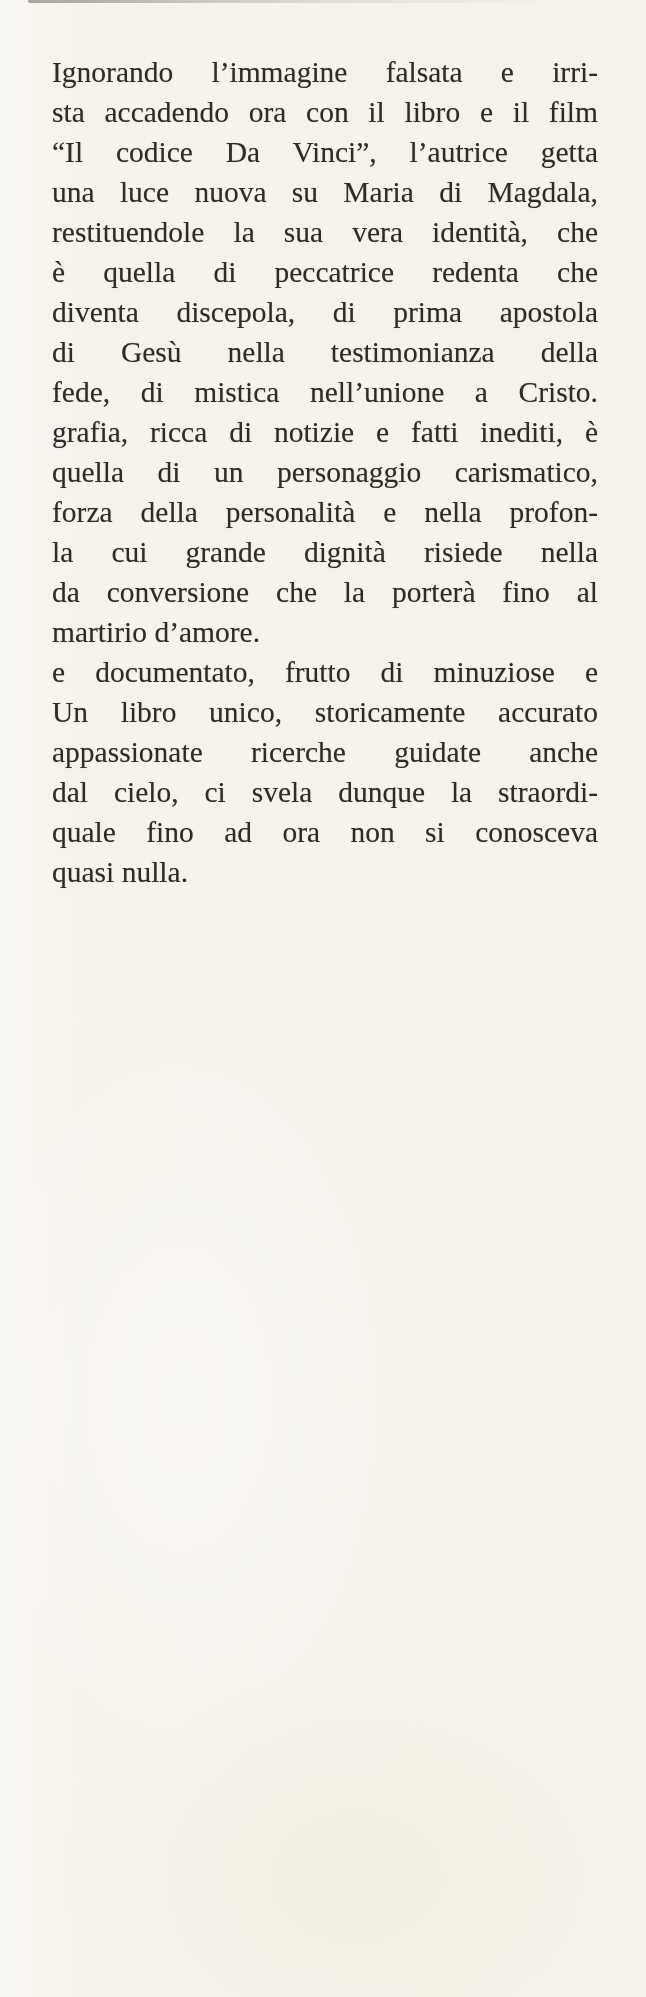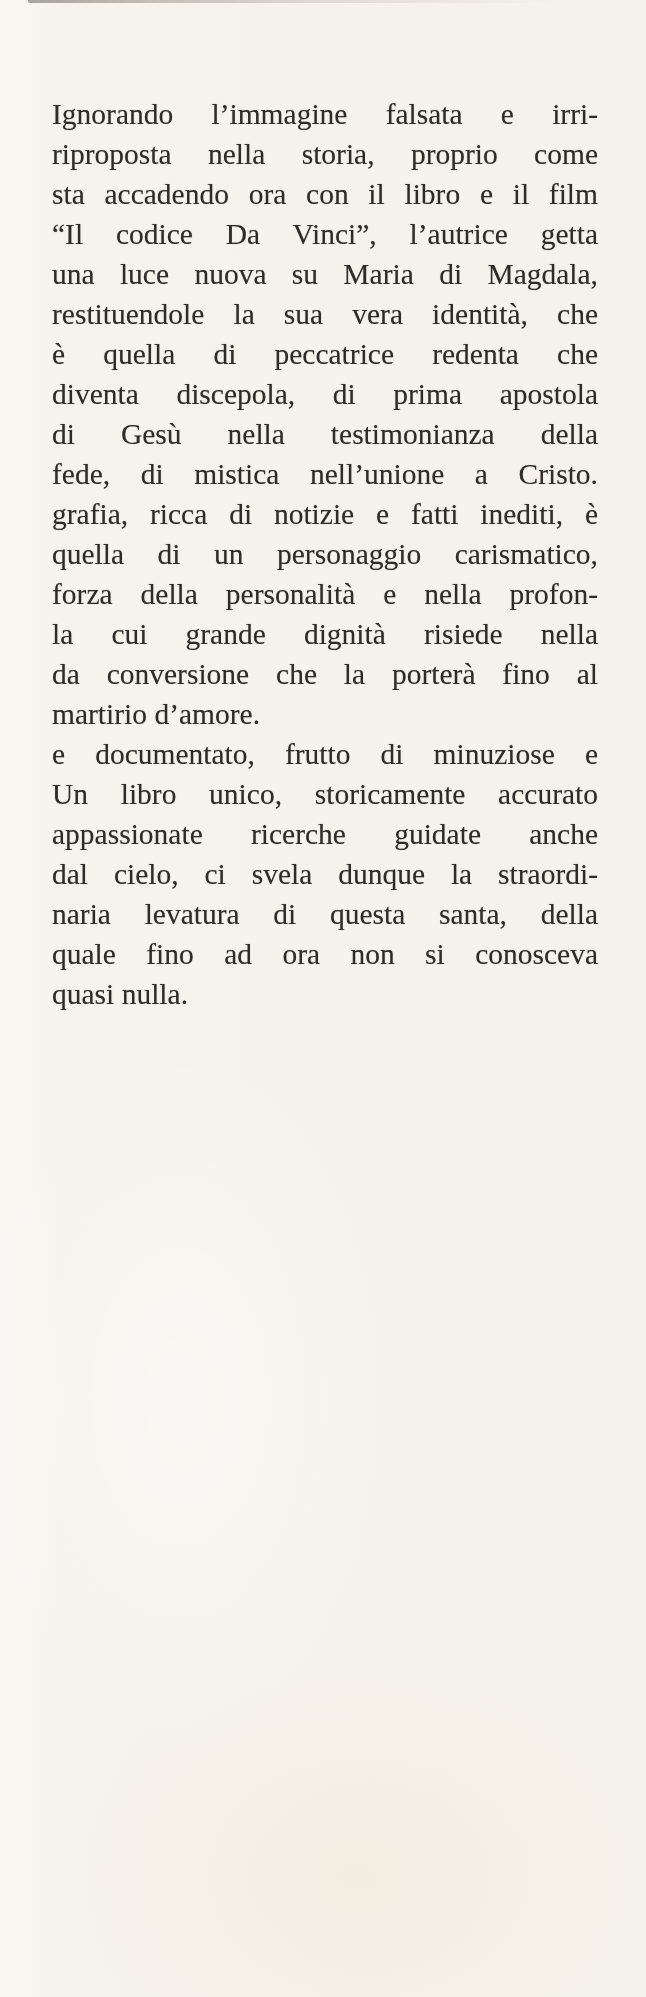--- a/index.html
+++ b/index.html
@@ -35,21 +35,20 @@
   }
   .text-block{
     position:absolute;
     top:52px;
     left:52px;
     width:546px;
     color:var(--ink);
     font-size:29.5px;
     line-height:40px;
     text-shadow:0 0 1px rgba(62,56,48,0.35);
-    margin-top:42px;
   }
   .paragraph{ margin:0; }
   .line{
     height:40px;
     white-space:normal;
     text-align:justify;
     text-align-last:justify;
     text-justify:inter-word;
     overflow:visible;
   }
@@ -59,21 +58,20 @@
   }
 </style>
 </head>
 <body>
 
 <div class="page">
   <div class="scan-smudge"></div>
   <div class="text-block">
       <div class="paragraph">
         <div class="line">Ignorando l’immagine falsata e irri-</div>
-        <div class="line">riproposta nella storia, proprio come</div>
         <div class="line">sta accadendo ora con il libro e il film</div>
         <div class="line">“Il codice Da Vinci”, l’autrice getta</div>
         <div class="line">una luce nuova su Maria di Magdala,</div>
         <div class="line">restituendole la sua vera identità, che</div>
         <div class="line">è quella di peccatrice redenta che</div>
         <div class="line">diventa discepola, di prima apostola</div>
         <div class="line">di Gesù nella testimonianza della</div>
         <div class="line">fede, di mistica nell’unione a Cristo.</div>
       </div>
       <div class="paragraph">
@@ -82,18 +80,17 @@
         <div class="line">forza della personalità e nella profon-</div>
         <div class="line">la cui grande dignità risiede nella</div>
         <div class="line">da conversione che la porterà fino al</div>
         <div class="line no-stretch">martirio d’amore.</div>
       </div>
       <div class="paragraph">
         <div class="line">e documentato, frutto di minuziose e</div>
         <div class="line">Un libro unico, storicamente accurato</div>
         <div class="line">appassionate ricerche guidate anche</div>
         <div class="line">dal cielo, ci svela dunque la straordi-</div>
-        <div class="line">naria levatura di questa santa, della</div>
         <div class="line">quale fino ad ora non si conosceva</div>
         <div class="line no-stretch">quasi nulla.</div>
       </div>
     </div>
 </div>
 
 </body></html>

